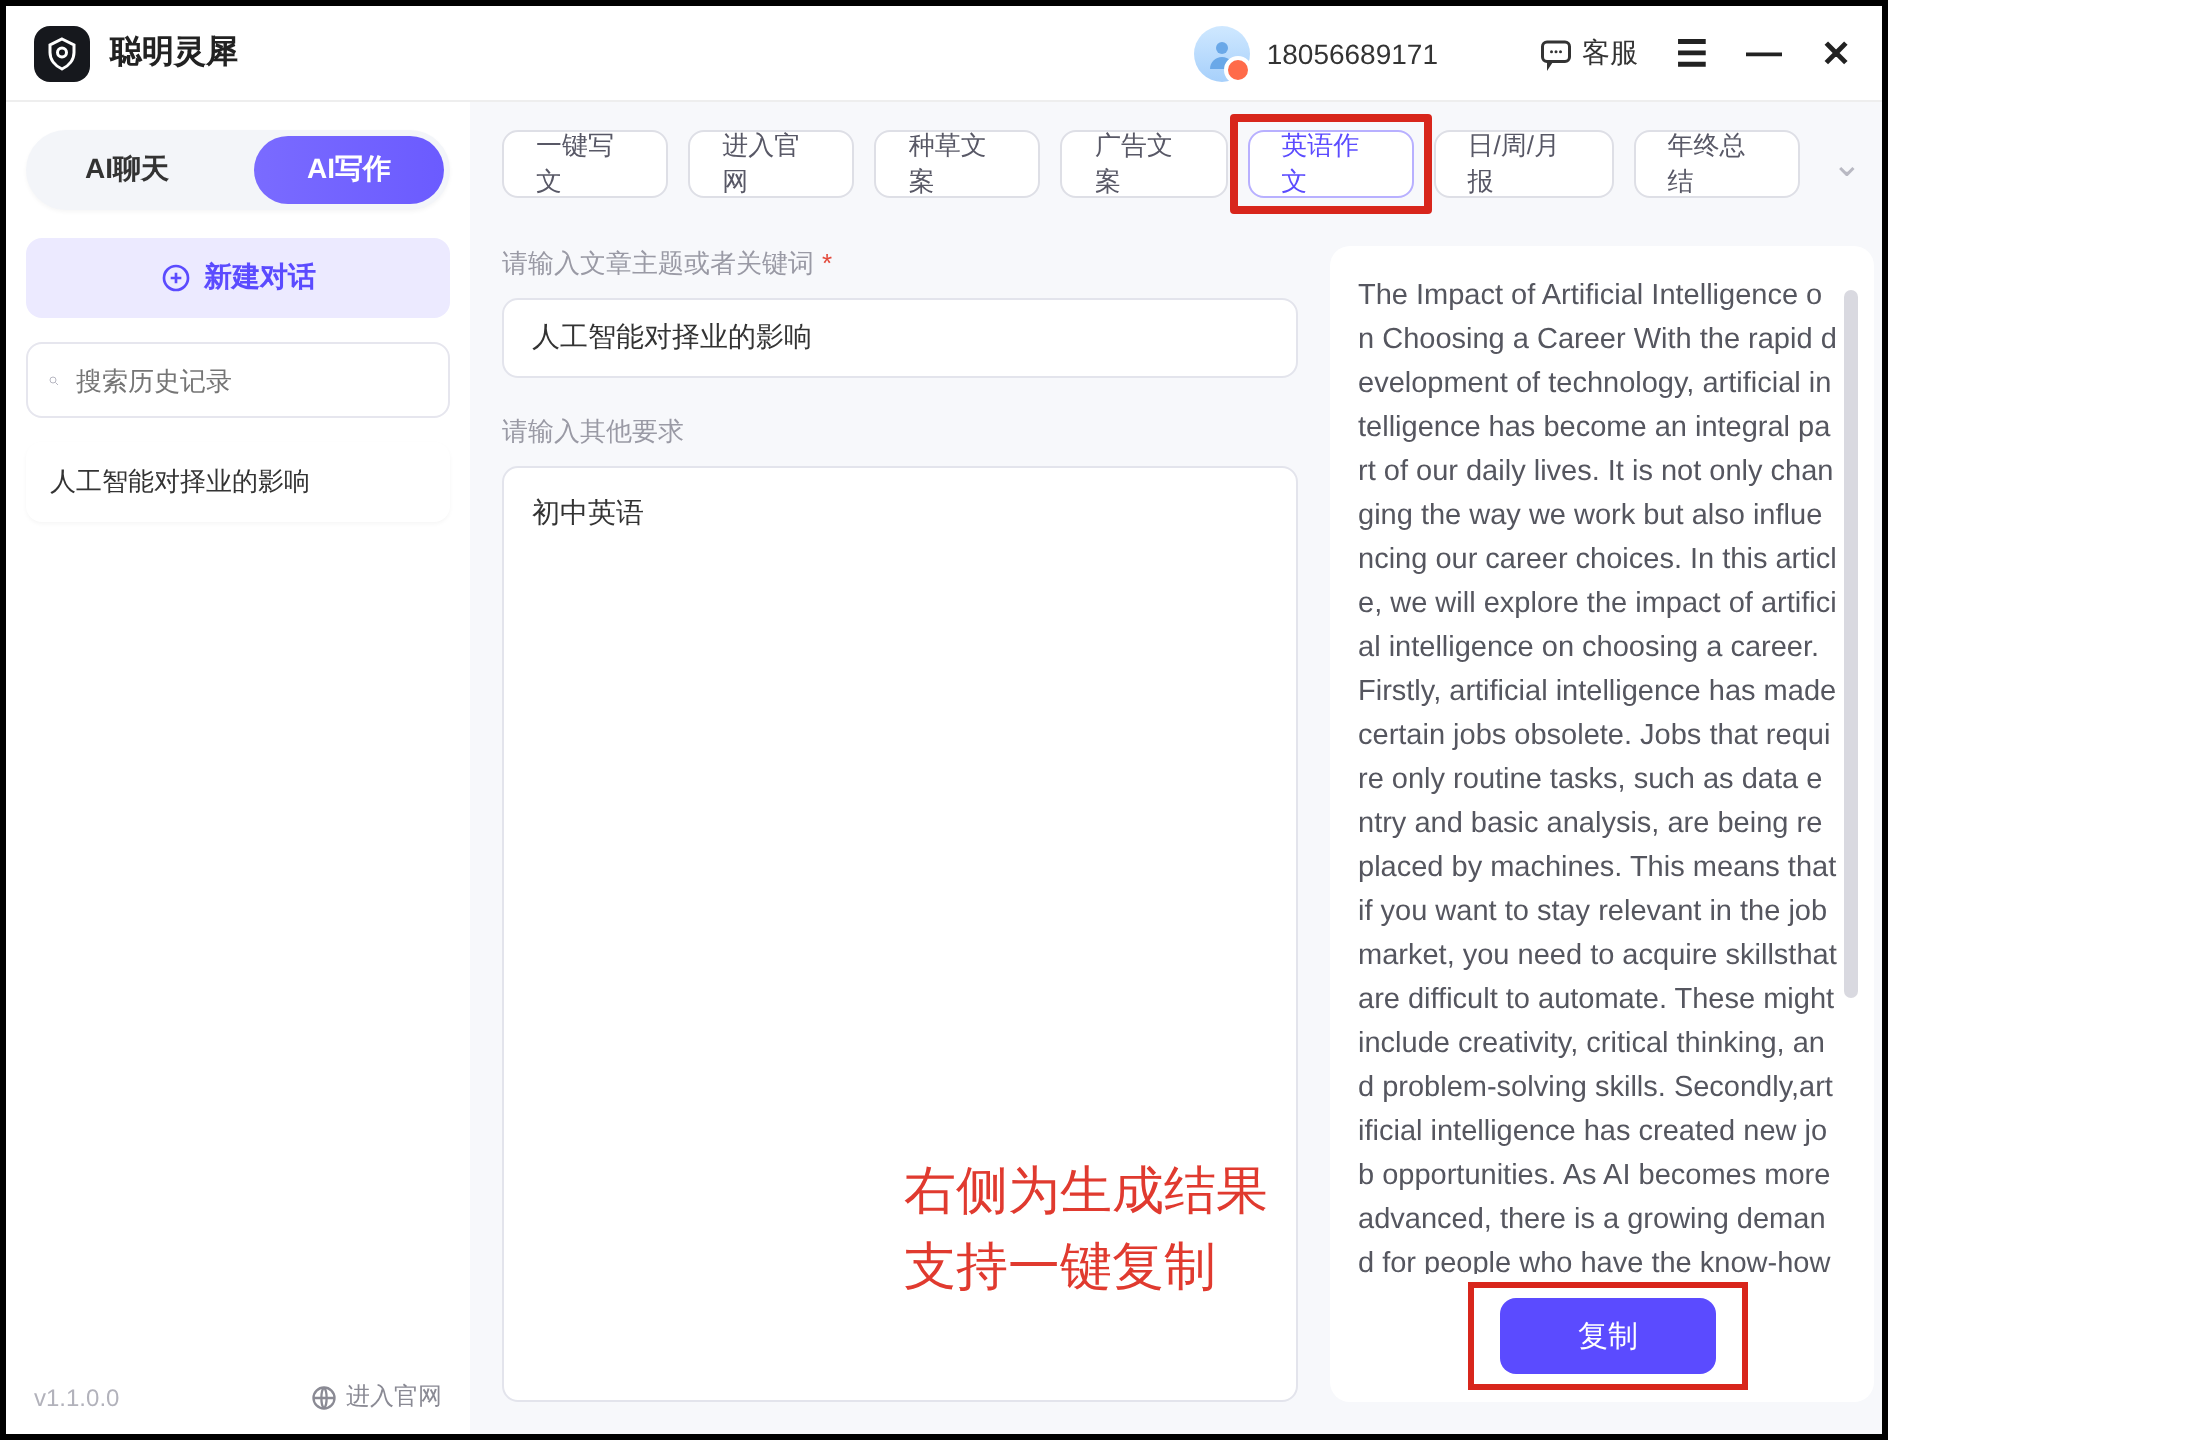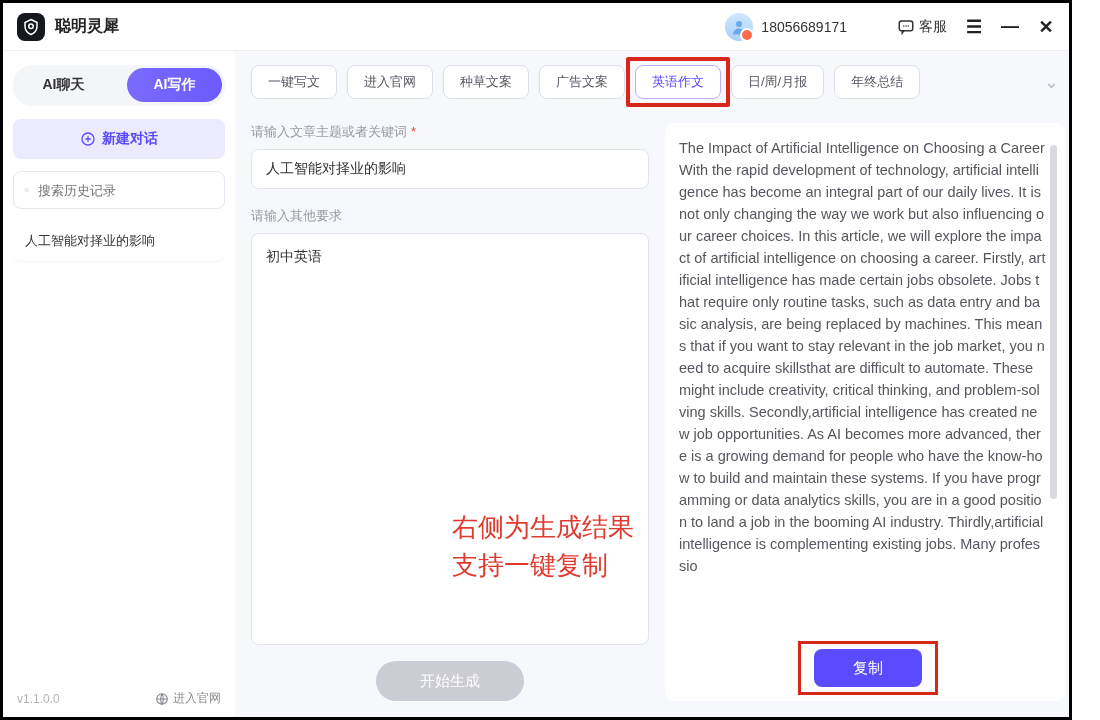--- a/index.html
+++ b/index.html
@@ -1,17 +1,17 @@
 <!DOCTYPE html>
 <html><head>
 <meta charset="utf-8">
 <style>
   * { box-sizing: border-box; margin: 0; padding: 0; }
   html, body { width: 1100px; height: 720px; font-family: "PingFang SC","Microsoft YaHei",Arial,sans-serif; background:#fff; }
-  .window { width:1072px; height:720px; border:3px solid #000; display:flex; flex-direction:column; }
+  .window { width:944px; height:720px; border:3px solid #000; display:flex; flex-direction:column; }
   
   .titlebar { height:48px; display:flex; align-items:center; padding:0 14px; border-bottom:1px solid #eee; }
   .logo { width:28px; height:28px; border-radius:8px; background:#16181d; display:flex; align-items:center; justify-content:center; }
   .logo svg { display:block; }
   .app-title { font-size:16px; font-weight:700; margin-left:10px; color:#222; }
   .tb-spacer { flex:1; }
   .avatar { width:28px; height:28px; border-radius:50%; background:linear-gradient(180deg,#cfe8ff,#a7d0fb); display:flex; align-items:center; justify-content:center; position:relative; margin-right:8px; }
   .avatar::after{content:"";position:absolute;right:-1px;bottom:-1px;width:10px;height:10px;border-radius:50%;background:#ff6b4a;border:2px solid #fff;}
   .avatar svg{display:block;}
   .phone { font-size:14px; color:#333; margin-right:36px; }
@@ -40,21 +40,21 @@
   .tool-tab.active { color:#5b4bff; border-color:#b8b0ff;}
   .highlight-red { position:absolute; inset:-9px -10px; border:4px solid #d8261c; border-radius:2px; pointer-events:none;}
   .cols { flex:1; display:flex; gap:16px; margin-top:24px; min-height:0;}
   .col-left { flex:0 0 398px; display:flex; flex-direction:column; min-height:0;}
   .label { font-size:13px; color:#9a9aa5; margin-bottom:8px;}
   .req { color:#e34b3d; margin-left:4px;}
   .topic-input { height:40px; border:1px solid #e3e4ec; border-radius:8px; background:#fff; padding:0 14px;}
   .topic-input input { width:100%; height:100%; border:none; outline:none; font-size:14px; color:#333;}
   .other-box { flex:1; position:relative; border:1px solid #e3e4ec; border-radius:8px; background:#fff; padding:14px; min-height:0;}
   .other-box textarea { width:100%; height:100%; resize:none; border:none; outline:none; font-size:14px; color:#333; font-family:inherit; background:transparent;}
-  .overlay-note { position:absolute; right:14px; bottom:60px; text-align:left; font-size:26px; font-weight:400; color:#e03a2f; line-height:38px; pointer-events:none;}
+  .overlay-note { position:absolute; right:14px; bottom:48px; text-align:left; font-size:26px; font-weight:400; color:#e03a2f; line-height:38px; pointer-events:none;}
   .gen-btn { margin:16px auto 0; width:148px; height:40px; border-radius:20px; background:#ccccd4; color:#fff; font-size:15px; display:flex; align-items:center; justify-content:center; cursor:not-allowed;}
   .col-right { flex:1; display:flex; flex-direction:column; background:#fff; border-radius:10px; padding:14px 8px 14px 14px; min-height:0;}
   .result-scroll { flex:1; overflow:hidden; position:relative; }
   .result-text { font-size:14.5px; color:#55565f; line-height:22px; word-break:break-all; padding-right:10px;}
   .scroll-track { position:absolute; right:0; top:4px; bottom:4px; width:7px; background:transparent;}
   .scroll-thumb { position:absolute; right:0; top:4px; width:7px; height:72%; background:#d9d9e0; border-radius:4px;}
   .copy-wrap { position:relative; display:flex; justify-content:center; margin-top:12px;}
   .copy-btn { width:108px; height:38px; border-radius:8px; background:#5b4bff; color:#fff; font-size:15px; display:flex; align-items:center; justify-content:center; cursor:pointer;}
   .copy-highlight { position:absolute; left:50%; transform:translateX(-50%); top:-8px; width:140px; height:54px; border:3px solid #d8261c;}
 </style>
@@ -157,21 +157,20 @@
             <input value="人工智能对择业的影响" style="">
           </div>
           <div class="label" style="margin-top:18px;">请输入其他要求</div>
           <div class="other-box">
             <textarea style="">初中英语</textarea>
             <div class="overlay-note">
               <div>右侧为生成结果</div>
               <div>支持一键复制</div>
             </div>
           </div>
-          <div class="gen-btn">开始生成</div>
         </div>
 
         <div class="col-right">
           <div class="result-scroll">
             <div class="result-text">The Impact of Artificial Intelligence on Choosing a Career With the rapid development of technology, artificial intelligence has become an integral part of our daily lives. It is not only changing the way we work but also influencing our career choices. In this article, we will explore the impact of artificial intelligence on choosing a career. Firstly, artificial intelligence has made certain jobs obsolete. Jobs that require only routine tasks, such as data entry and basic analysis, are being replaced by machines. This means that if you want to stay relevant in the job market, you need to acquire skillsthat are difficult to automate. These might include creativity, critical thinking, and problem-solving skills. Secondly,artificial intelligence has created new job opportunities. As AI becomes more advanced, there is a growing demand for people who have the know-how to build and maintain these systems. If you have programming or data analytics skills, you are in a good position to land a job in the booming AI industry. Thirdly,artificial intelligence is complementing existing jobs. Many professio</div>
             <div class="scroll-track">
               <div class="scroll-thumb"></div>
             </div>
           </div>
           <div class="copy-wrap">

